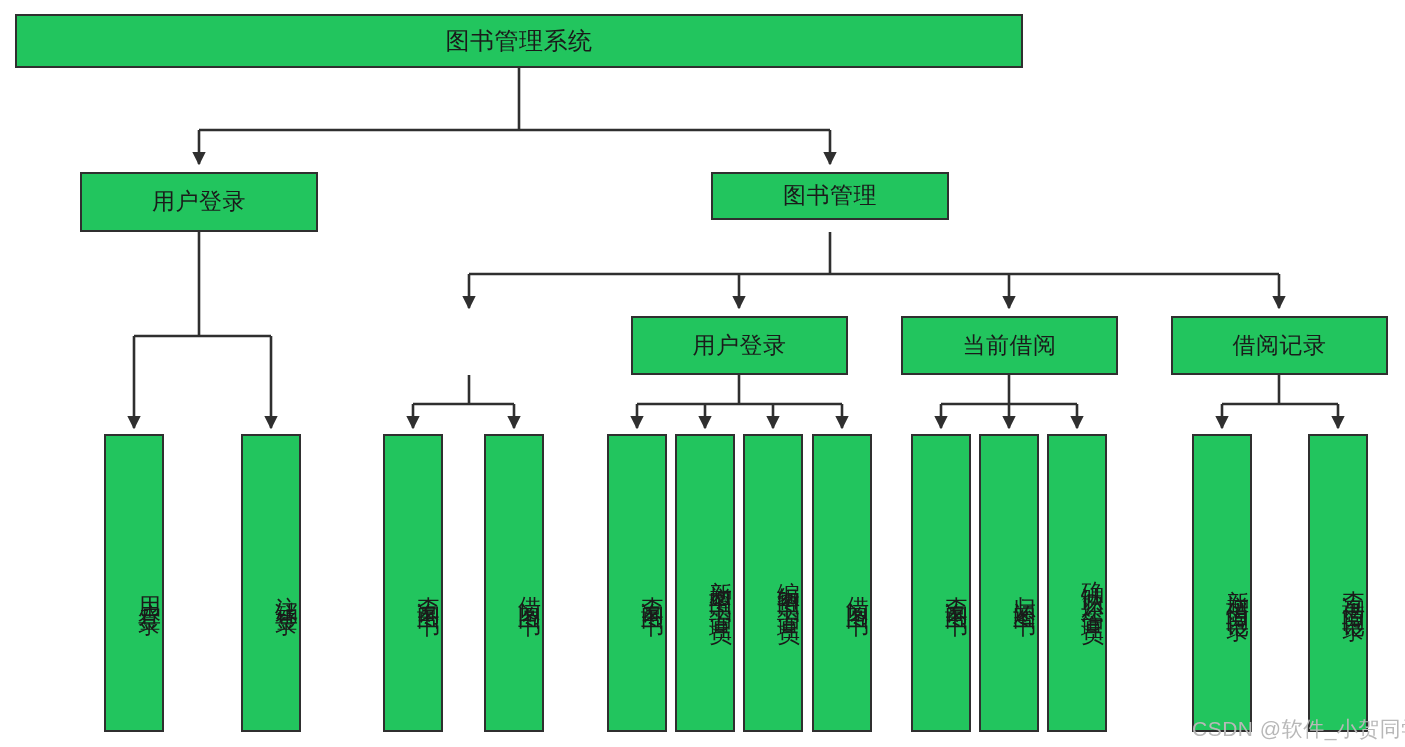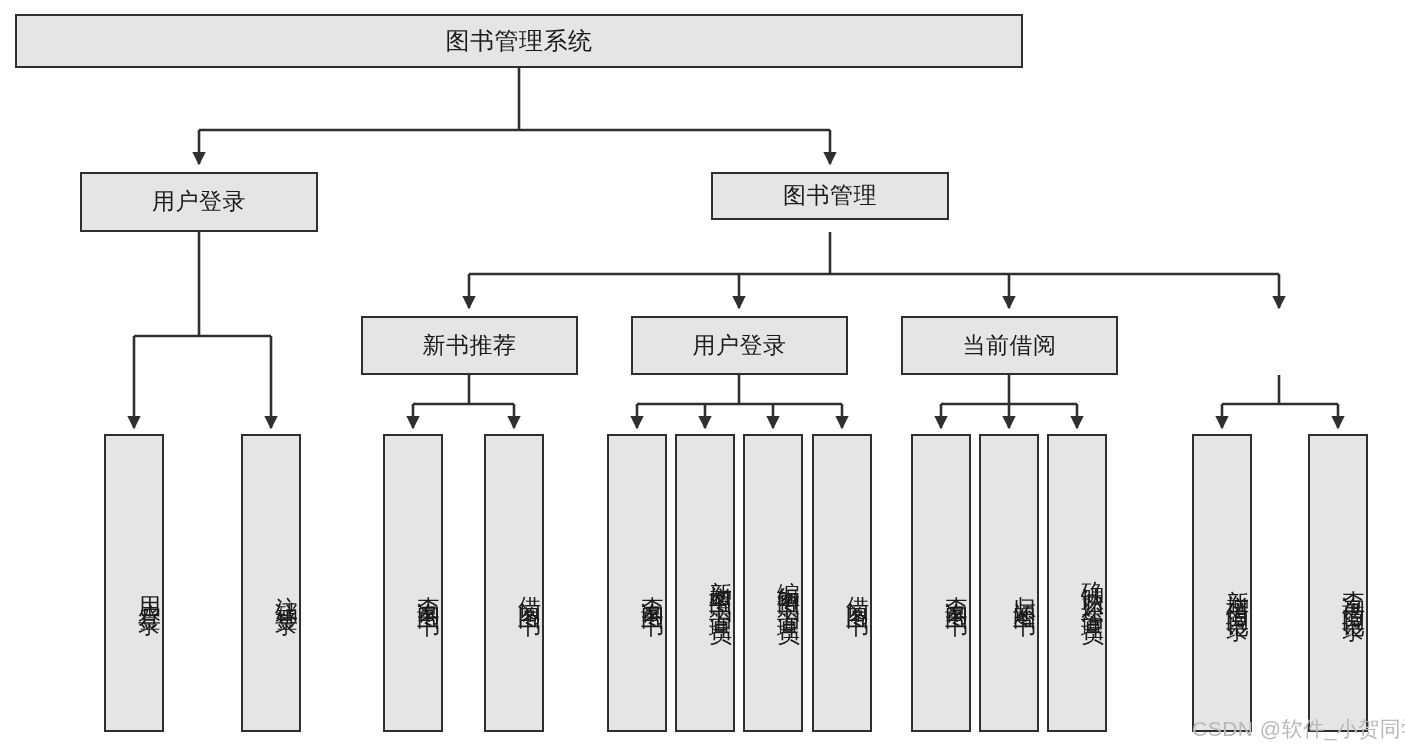--- a/index.html
+++ b/index.html
@@ -23,21 +23,21 @@
     left: 0;
     top: 0;
     width: 1405px;
     height: 747px;
     pointer-events: none;
   }
   .node {
     position: absolute;
     box-sizing: border-box;
     border: 2.6px solid #2f2f2f;
-    background: #e5e5e5;
+    background: #22c55e;
     display: flex;
     align-items: center;
     justify-content: center;
     color: #1a1a1a;
   }
   .node-h {
     font-size: 23px;
     letter-spacing: 0.5px;
     line-height: 1.1;
   }
@@ -129,32 +129,32 @@
   </div>
 
   <div class="node node-h" style="left:80px; top:172px; width:238px; height:60px;">
     <span>用户登录</span>
   </div>
 
   <div class="node node-h" style="left:711px; top:172px; width:238px; height:48px;">
     <span>图书管理</span>
   </div>
 
-  <div class="node node-h" style="left:361px; top:316px; width:217px; height:59px;">
-    <span>新书推荐</span>
-  </div>
 
   <div class="node node-h" style="left:631px; top:316px; width:217px; height:59px;">
     <span>用户登录</span>
   </div>
 
   <div class="node node-h" style="left:901px; top:316px; width:217px; height:59px;text-align:center;">
     <span>当前借阅</span>
   </div>
 
+  <div class="node node-h" style="left:1171px; top:316px; width:217px; height:59px;">
+    <span>借阅记录</span>
+  </div>
 
   <div class="node node-v" style="left:104px; top:434px; width:60px; height:298px;">
     <span>用户登录</span>
   </div>
 
   <div class="node node-v" style="left:241px; top:434px; width:60px; height:298px;">
     <span>注销登录</span>
   </div>
 
   <div class="node node-v" style="left:383px; top:434px; width:60px; height:298px;">

